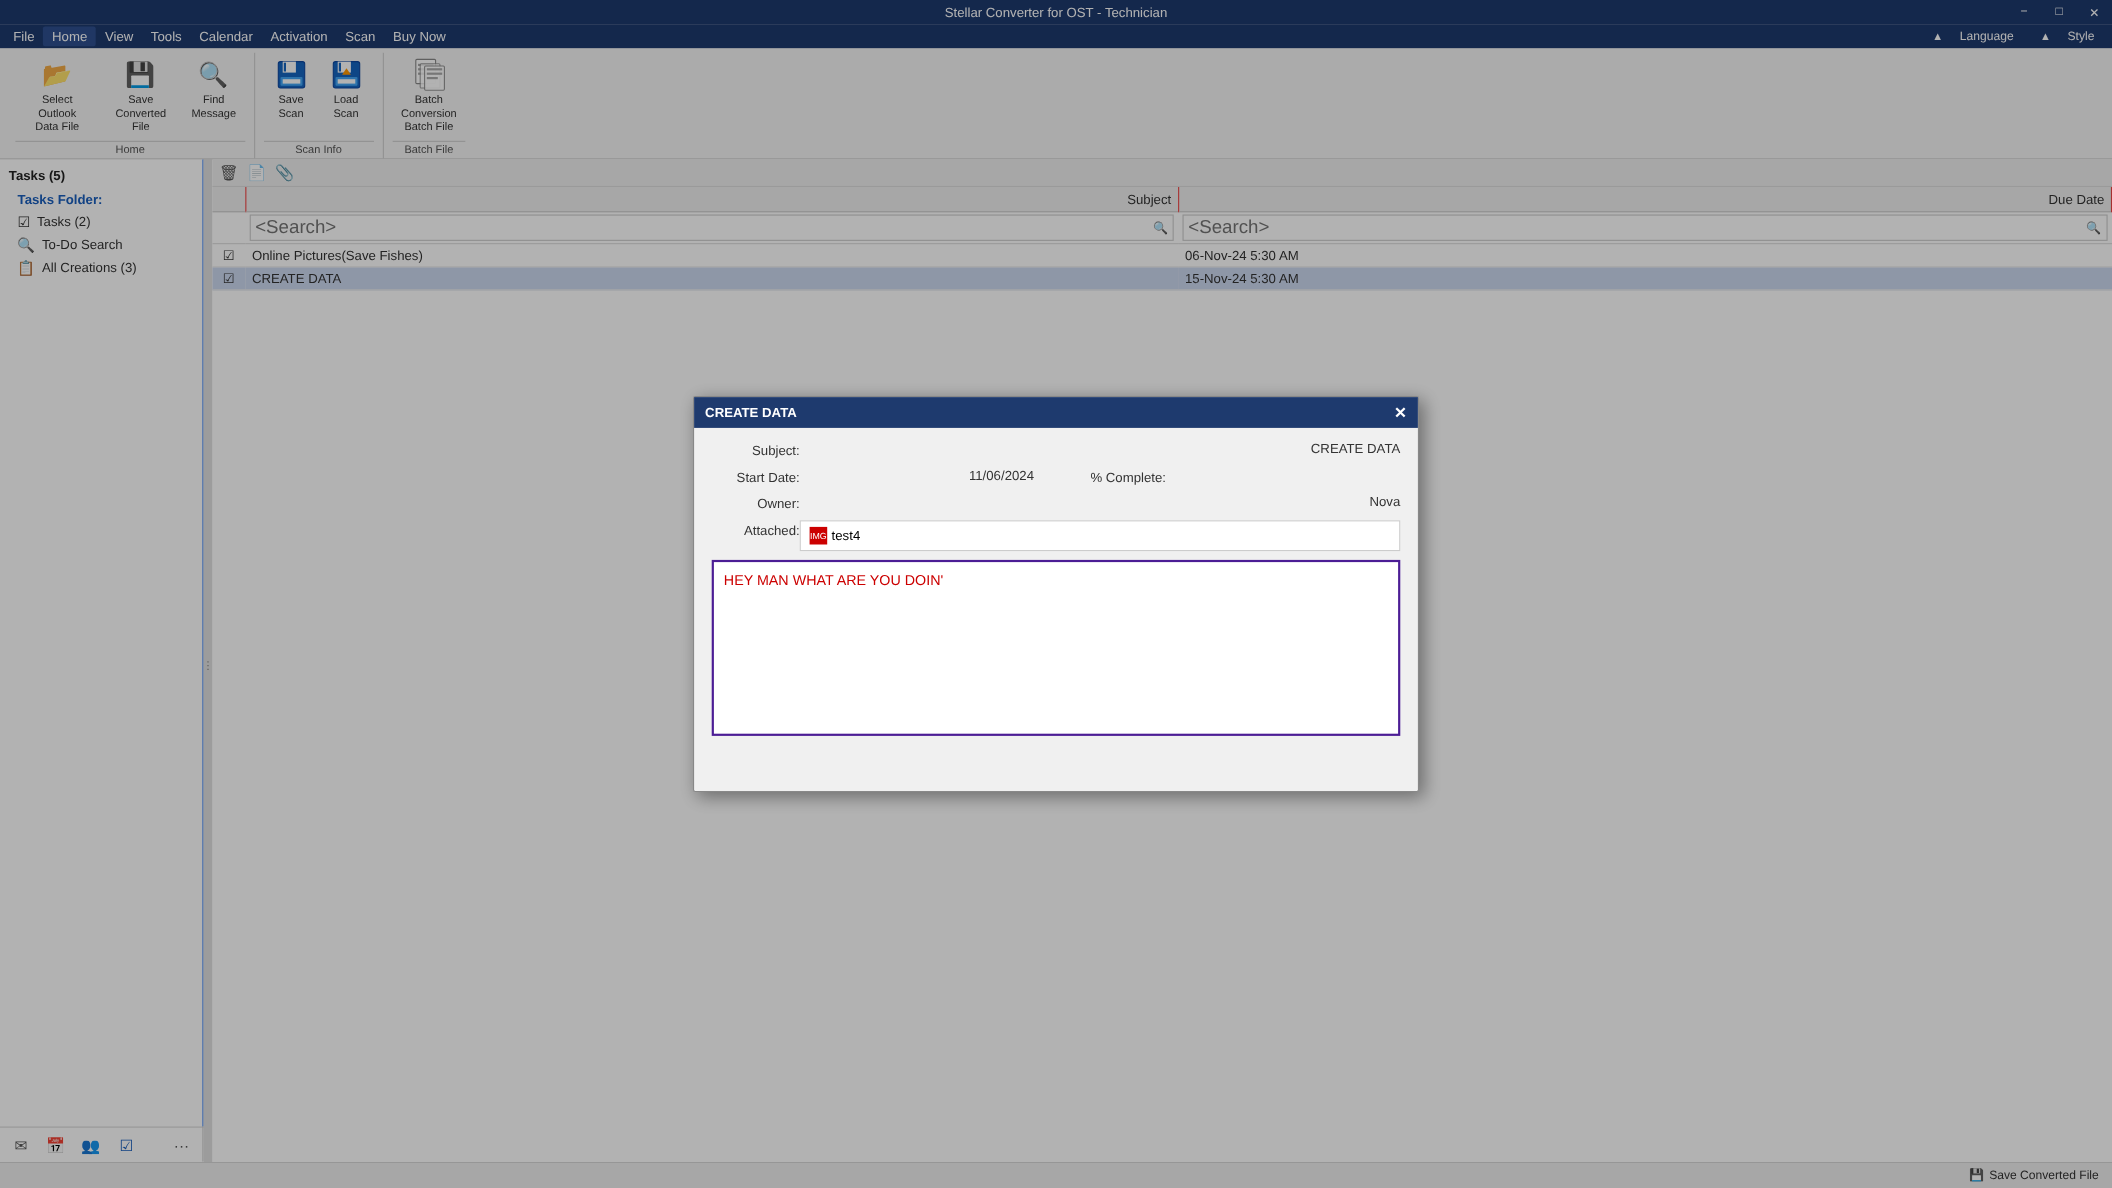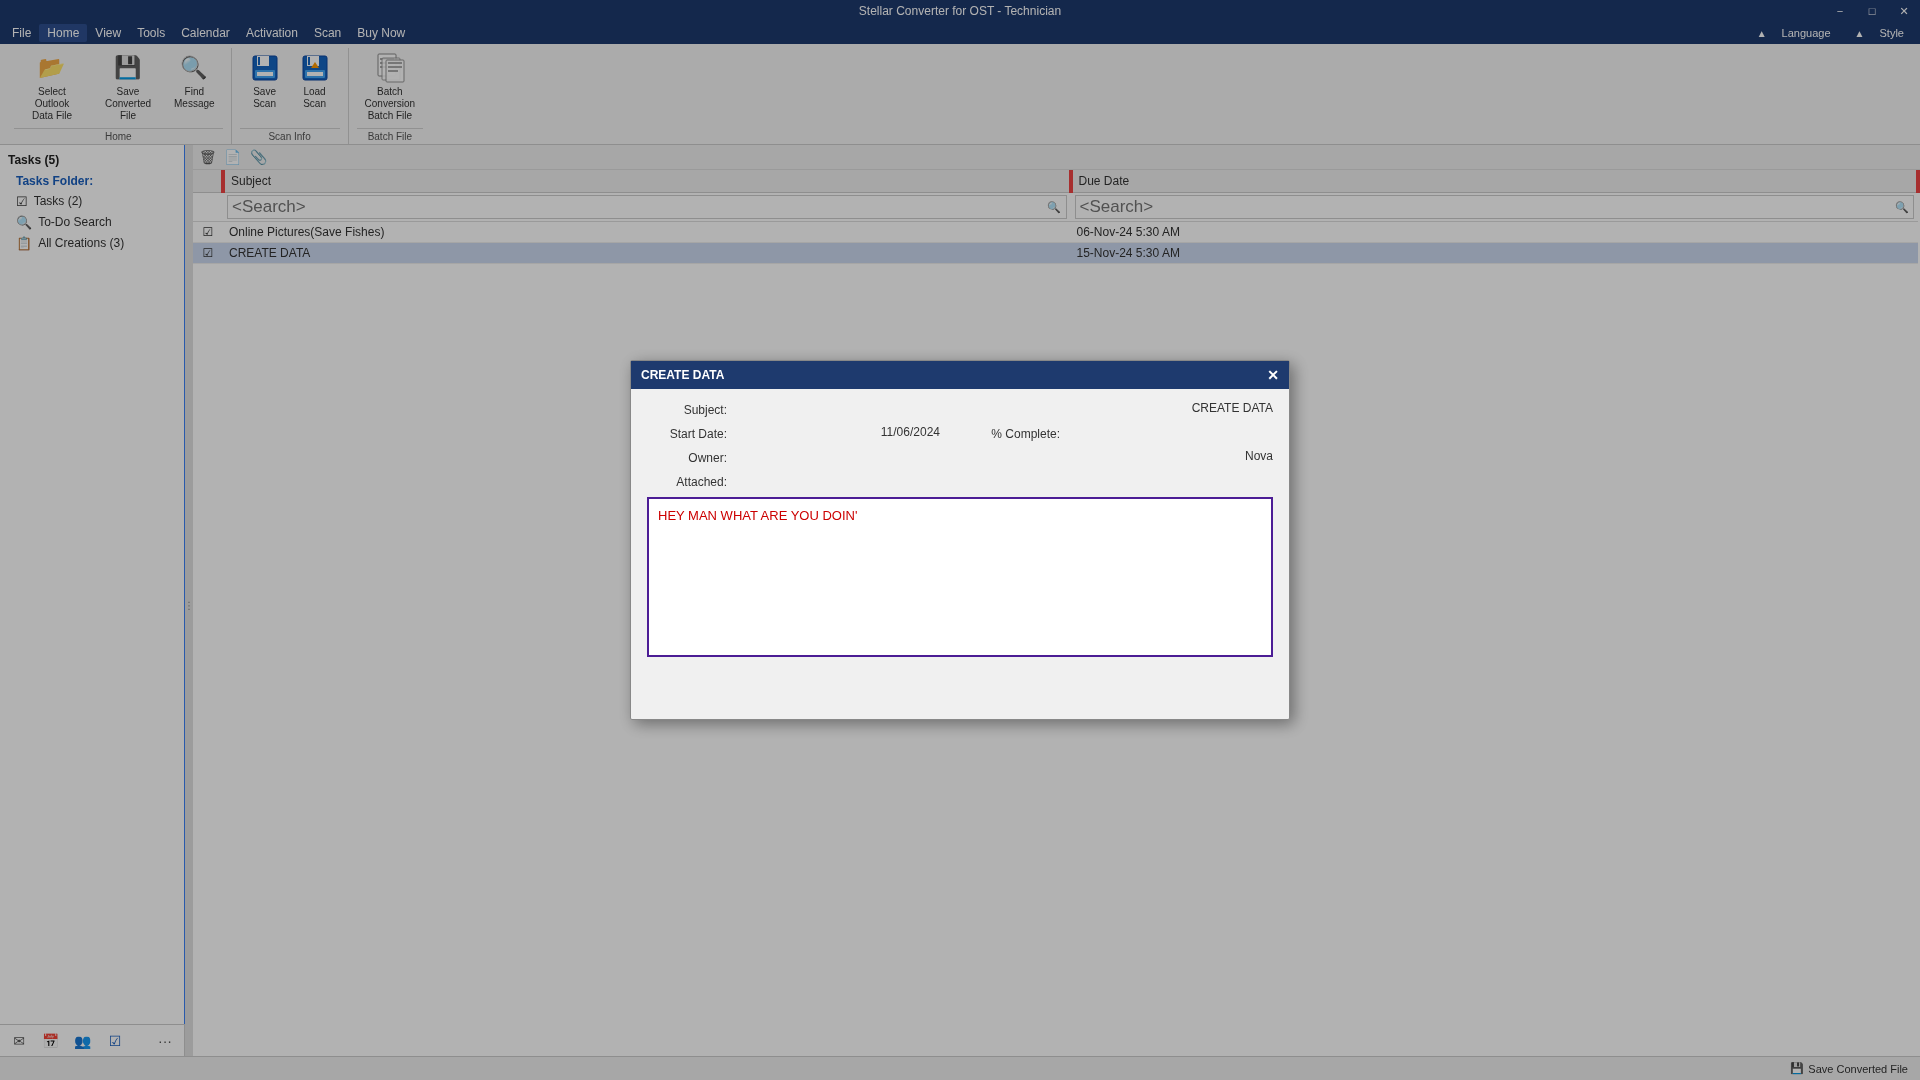--- a/index.html
+++ b/index.html
@@ -175,22 +175,22 @@
       border-collapse: collapse;
     }
     .task-table thead tr {
       background: #f0f0f0;
       border-bottom: 1px solid #ccc;
     }
     .task-table th {
       padding: 4px 6px;
       font-size: 12px;
       font-weight: normal;
-      text-align: left;
-      border-right: 4px solid #ef4444;
+      text-align: right;
+      border-right: 1px solid #ef4444;
       color: #333;
     }
     .task-table .search-row td {
       padding: 2px 4px;
       border-bottom: 1px solid #ddd;
     }
     .search-box {
       display: flex;
       align-items: center;
       border: 1px solid #ccc;
@@ -595,20 +595,24 @@
         </div>
       </div>
 
       <div class="modal-field">
         <span class="modal-label">Owner:</span>
         <span class="modal-value">Nova</span>
       </div>
 
       <div class="modal-field">
         <span class="modal-label">Attached:</span>
+        <div class="modal-attached-box">
+          <div class="attach-icon" style="font-size:8px;">IMG</div>
+          <span>test4</span>
+        </div>
       </div>
 
       <div class="modal-content-area">
         <span class="modal-content-text">HEY MAN WHAT ARE YOU DOIN'</span>
       </div>
     </div>
   </div>
 </div>
 
 <div class="bottom-nav">

